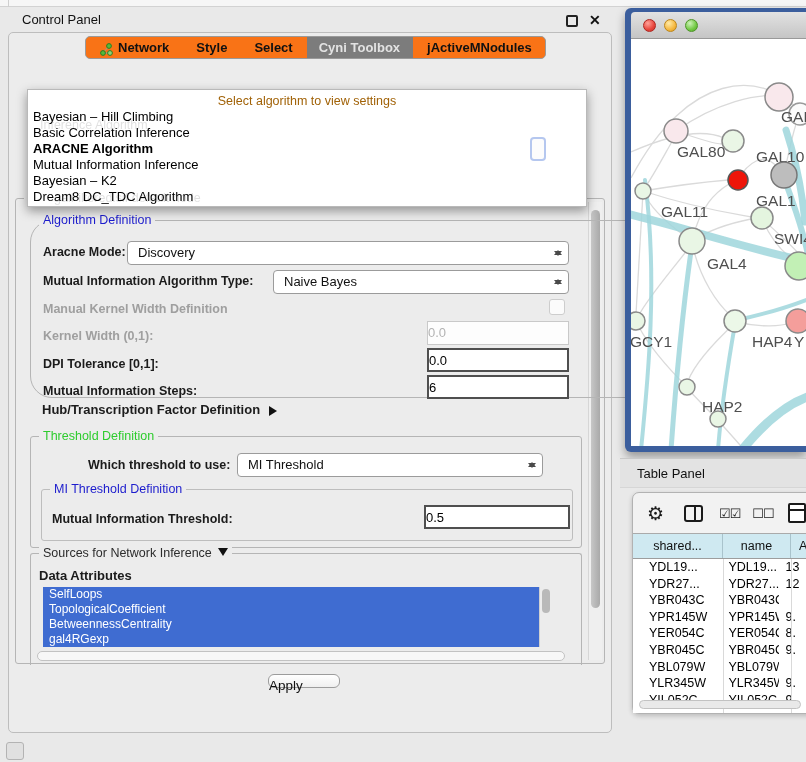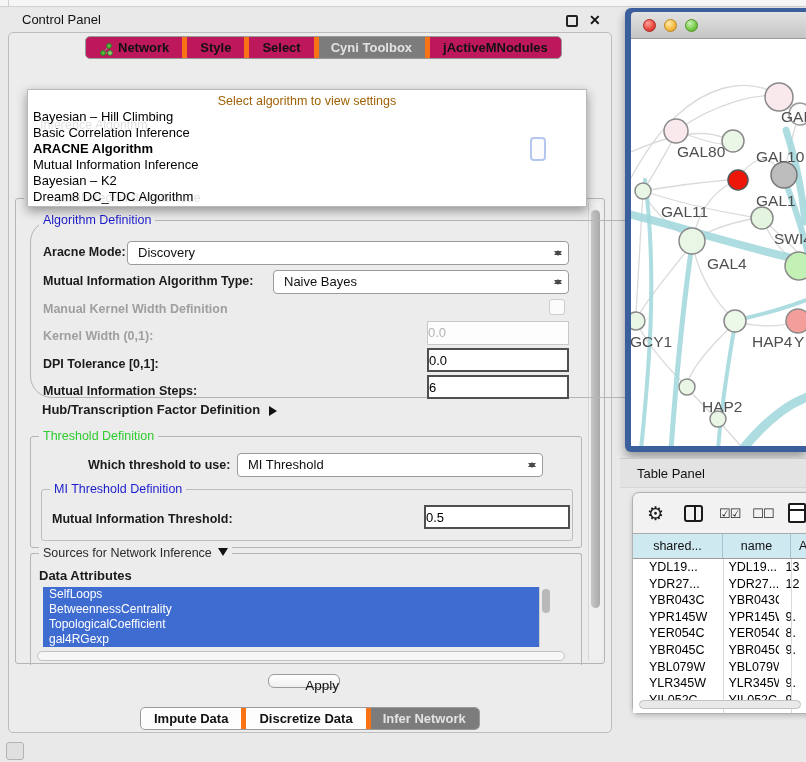--- a/index.html
+++ b/index.html
@@ -20,23 +20,23 @@
   .cp-header { left:0; top:8px; width:620px; height:24px; }
   .cp-title { position:absolute; left:22px; top:4px; font-size:13px; color:#111; }
   .float-btn { position:absolute; left:566px; top:7px; width:12px; height:12px; border:2px solid #222; border-radius:2px; background:transparent; }
   .close-btn { position:absolute; left:589px; top:4px; font-size:14px; font-weight:700; color:#111; }
 
   
   .panel-body { left:8px; top:32px; width:604px; height:701px; background:#ececec; border:1px solid #bdbdbd; border-radius:5px; }
 
   
   .tabs-row { position:absolute; left:76px; top:3px; display:flex; height:23px;
-    border:1px solid #9a9a9a; border-radius:5px; overflow:hidden; background:#be185d; }
+    border:1px solid #9a9a9a; border-radius:5px; overflow:hidden; background:#f97316; }
   .tab { padding:0 13px; line-height:21px; font-size:13px; font-weight:600; color:#111;
-    border-left:5px solid #f97316; display:flex; align-items:center; white-space:nowrap; }
+    border-left:1px solid #f97316; display:flex; align-items:center; white-space:nowrap; }
   .tab:first-child { border-left:none; }
   .tab.selected { background:#7c7c7c; color:#e3e3e3;padding-left:12px; }
   .net-ic { width:14px; height:13px; display:inline-block; margin-right:5px; }
 
   
   .group { position:absolute; border:1px solid #b5b5b5; border-radius:3px; }
   .legend { position:absolute; top:-8px; left:8px; background:#ececec; padding:0 4px; font-size:12.5px; color:#2c2c2c; white-space:nowrap; }
   .legend.blue { color:#1c1ccd; }
   .legend.green { color:#2ecc2e; }
   .lbl { position:absolute; font-size:12.5px; font-weight:700; color:#1b1b1b; white-space:nowrap; }
@@ -74,21 +74,21 @@
     border:1px solid #b9b9b9; box-shadow:0 4px 10px rgba(0,0,0,.38); z-index:60; }
   .popup-placeholder { position:absolute; top:4px; left:0; width:100%; text-align:center; font-size:12.5px; color:#a16207; }
   .popup-list { position:absolute; top:19px; left:0; width:100%; }
   .popup-item { height:16px; line-height:16px; font-size:13px; padding-left:5px; color:#000; white-space:nowrap; }
   .popup-item.selected { font-weight:700; }
   .ghost-text { position:absolute; font-size:12.5px; font-weight:400; color:rgba(60,60,60,.16); white-space:nowrap; }
   .ghost-cap { position:absolute; left:502px; top:47px; width:16px; height:24px; border:2px solid rgba(95,135,225,.45); background:rgba(250,250,250,.5); border-radius:4px; }
 
   
   .apply-btn { position:absolute; left:259px; top:641px; width:72px; height:14px; background:linear-gradient(#ffffff,#efefef);
-    border:1px solid #9c9c9c; border-radius:6px; font-size:13.5px; text-align:right; line-height:22px; color:#111; }
+    border:1px solid #9c9c9c; border-radius:6px; font-size:13.5px; text-align:left; line-height:22px; color:#111; }
   .bottom-tabs { position:absolute; left:131px; top:674px; display:flex; height:23px;
     border:1px solid #9a9a9a; border-radius:5px; overflow:hidden; background:#fdfdfd; }
 
   
   .net-window { left:625px; top:8px; width:181px; height:444px; background:#3b5e9d; border-radius:6px 0 0 6px;
     box-shadow:0 5px 10px rgba(0,0,0,.35); }
   .net-titlebar { position:absolute; left:6px; top:4px; right:0; height:27px;
     background:linear-gradient(#e2e2e2,#c5c5c5); border-radius:4px 0 0 0; border-bottom:1px solid #999; }
   .light { position:absolute; top:7px; width:13px; height:13px; border-radius:50%; }
   .light.red    { left:12px; background:radial-gradient(circle at 35% 30%, #ffa29a, #e8463c 60%, #c3322a); border:1px solid #ad2620; }
@@ -216,39 +216,34 @@
     </div>
 
     <div class="group" style="left:14px; top:354px; width:552px; height:112px; border-bottom:none; border-bottom-left-radius:0; border-bottom-right-radius:0;">
       <span class="legend"><span>Sources for Network Inference</span><span class="tri-down"></span></span>
 
       <span class="lbl" style="left:8px; top:14px; font-size:13px;">Data Attributes</span>
 
       <div class="attr-list" id="attr-list" style="left:12px; top:33px; width:508px; height:60px;">
 
       <div class="attr-item">SelfLoops</div>
+          <div class="attr-item">TopologicalCoefficient</div>
           <div class="attr-item">BetweennessCentrality</div>
-          <div class="attr-item">TopologicalCoefficient</div>
           <div class="attr-item">gal4RGexp</div>
           <div class="attr-vscroll">
             <div class="thumb"></div>
           </div>
         </div>
 
       <div class="hpill" style="left:6px; top:97px; width:528px;"></div>
     </div>
   </div>
 
   <div class="apply-btn">Apply</div>
 
-  <div class="bottom-tabs" id="bottom-tabs">
-      <div class="tab">Impute Data</div>
-      <div class="tab">Discretize Data</div>
-      <div class="tab selected">Infer Network</div>
-    </div>
 
   <div class="popup">
     <div class="popup-placeholder">Select algorithm to view settings</div>
     <span class="ghost-text" style="left:12px; top:28px;">Inference Algorithm</span>
     <span class="ghost-text" style="left:26px; top:101px;">galFiltered.sif default node</span>
     <span class="ghost-cap"></span>
     <div class="popup-list" id="popup-list">
         <div class="popup-item">Bayesian – Hill Climbing</div>
         <div class="popup-item">Basic Correlation Inference</div>
         <div class="popup-item selected">ARACNE Algorithm</div>

